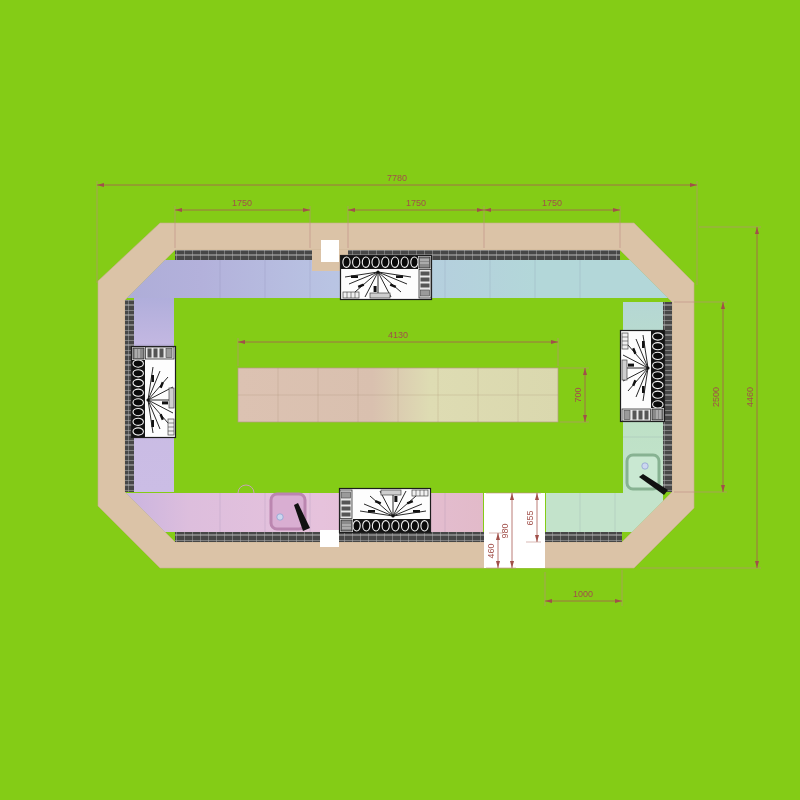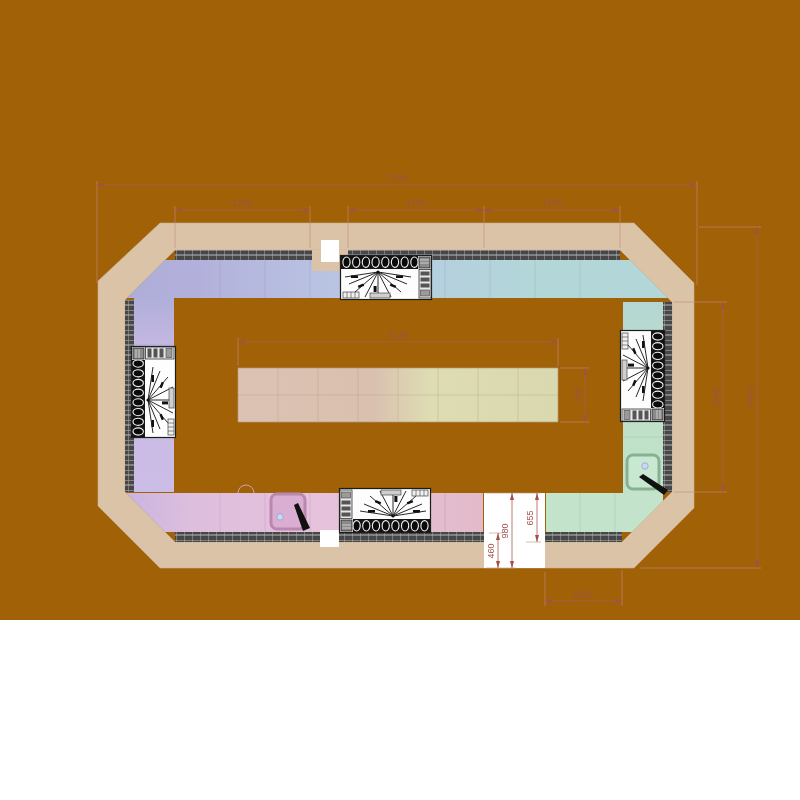--- a/index.html
+++ b/index.html
@@ -1,16 +1,16 @@
 <!DOCTYPE html>
 <html><head>
 <meta charset="utf-8">
 <style>
   html,body{margin:0;padding:0;background:#fff;}
-  .stage{width:800px;height:620px;position:relative;background:#a16207;font-family:"Liberation Sans",sans-serif;}
+  .stage{width:800px;height:800px;position:relative;background:#84cc16;font-family:"Liberation Sans",sans-serif;}
   svg{position:absolute;top:0;left:0;}
   text.dim{font-family:"Liberation Sans",sans-serif;font-size:9px;fill:#a1504a;}
   .dimline{stroke:#a85a54;stroke-width:0.8;fill:none;}
   .extline{stroke:#c08a84;stroke-width:0.6;fill:none;}
   .seam{stroke:#6d6d96;stroke-opacity:0.14;stroke-width:1;}
   .iseam{stroke:#9c8467;stroke-opacity:0.35;stroke-width:0.6;}
 </style>
 </head>
 <body>
 

